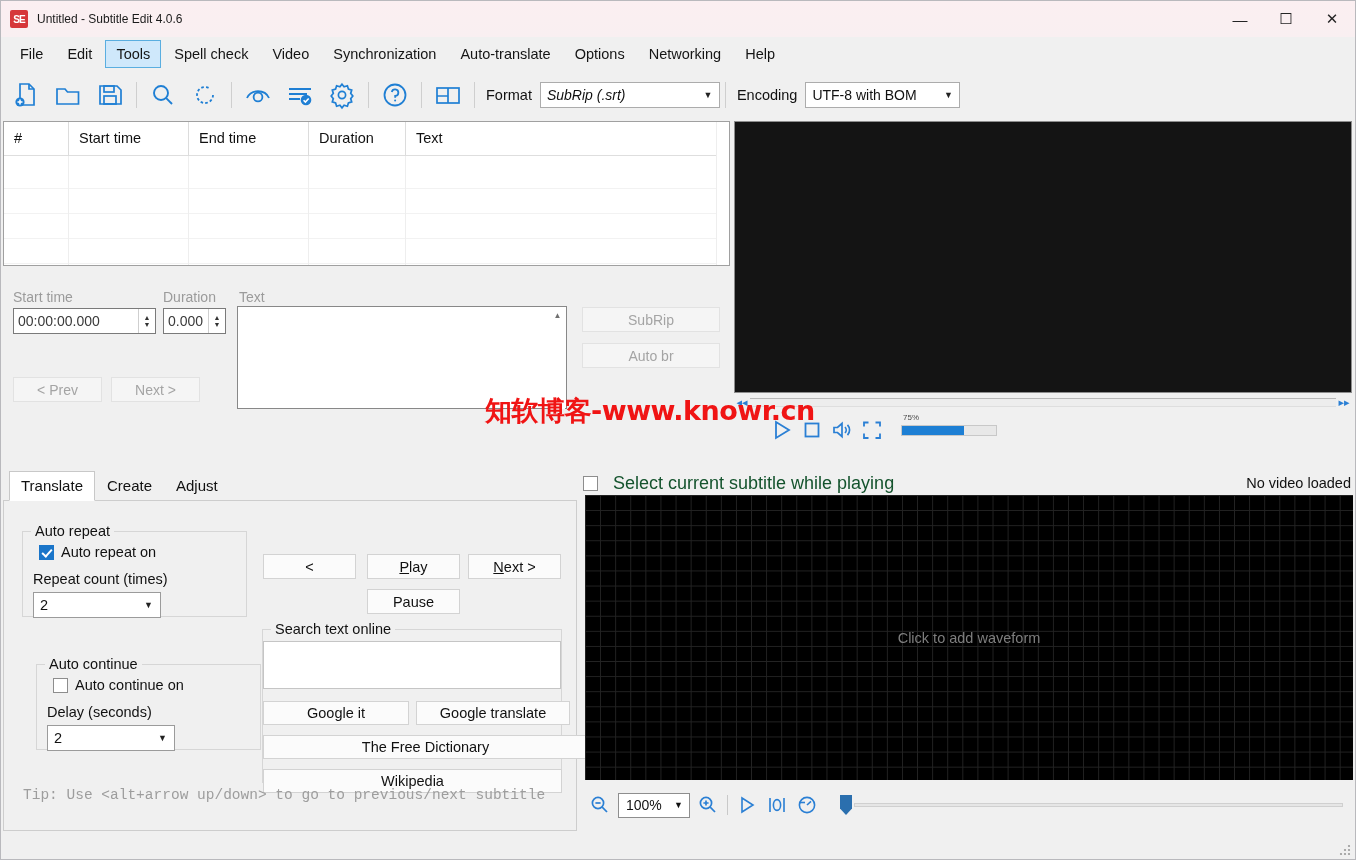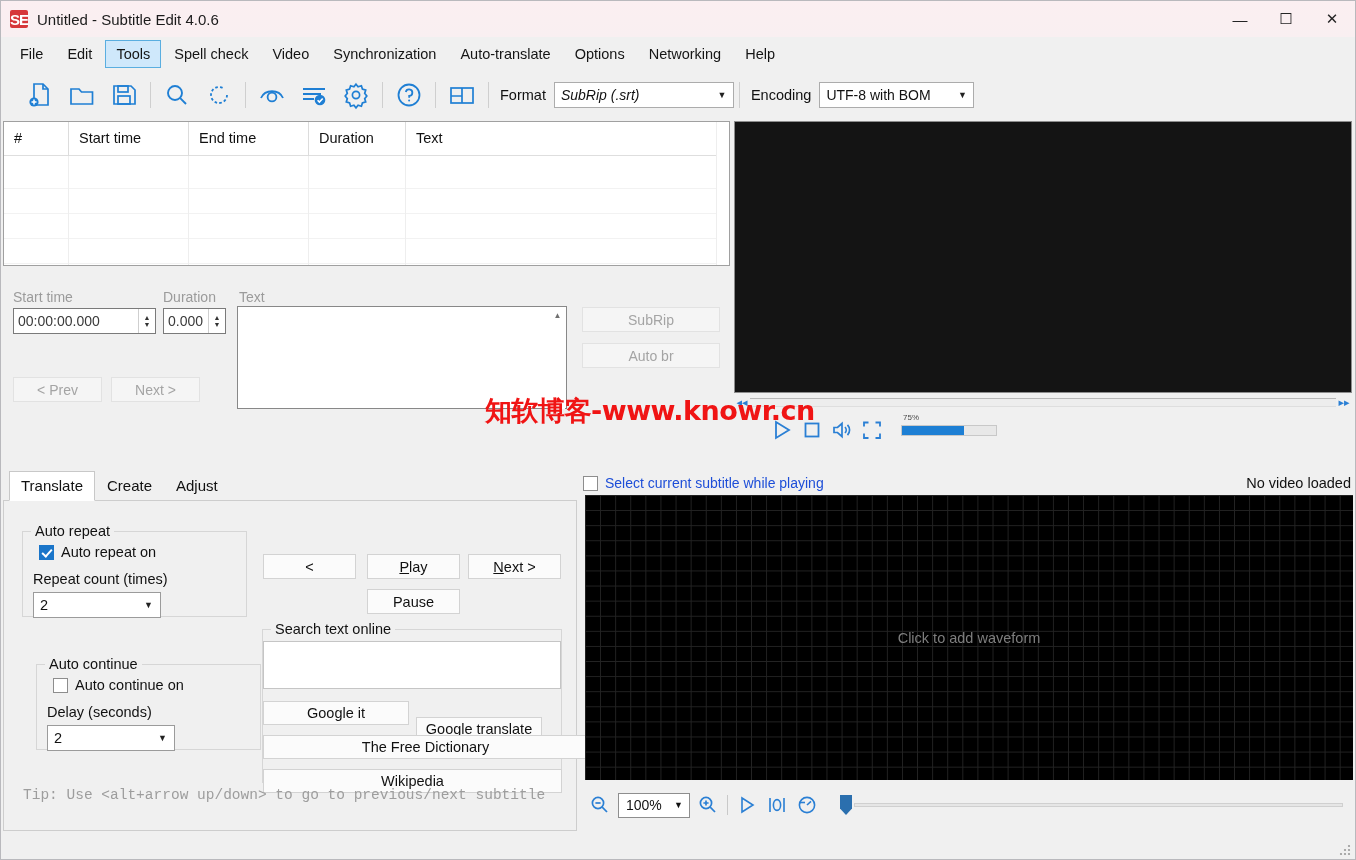--- a/index.html
+++ b/index.html
@@ -22,45 +22,45 @@
   
   #titlebar {
     position: absolute; left: 0; top: 0; width: 1354px; height: 36px;
     background: linear-gradient(to bottom, #fbeff1, #f9eff1);
     display: flex; align-items: center;
   }
   #app-icon {
     width: 18px; height: 18px; margin-left: 9px; margin-right: 9px;
     background: #d6373a; border-radius: 2px;
     display: flex; align-items: center; justify-content: center;
-    font-size: 15px; font-weight: bold; color: #fff; letter-spacing: -1px;
+    font-size: 10px; font-weight: bold; color: #fff; letter-spacing: -1px;
     font-family: "Liberation Sans", sans-serif;
   }
-  #title-text { font-size: 15px; color: #1b1b1b; text-align: right; }
+  #title-text { font-size: 12px; color: #1b1b1b; text-align: right; }
   #win-buttons { position: absolute; right: 0; top: 0; height: 36px; display: flex; }
   .win-btn {
     width: 46px; height: 36px; display: flex; align-items: center; justify-content: center;
     font-size: 15px; color: #242424; cursor: default;
   }
 
   
   #menubar {
     position: absolute; left: 0; top: 36px; width: 1354px; height: 34px;
     background: #f0f0f0; display: flex; align-items: center; padding-left: 8px;
   }
   .menu-item {
     font-size: 14.5px; padding: 4px 10px; margin-right: 2px; color: #151515;
     border: 1px solid transparent; cursor: default; line-height: 18px;
   }
   .menu-item.active { background: #cfe8fb; border: 1px solid #5aaee0; }
 
   
   #toolbar {
     position: absolute; left: 0; top: 70px; width: 1354px; height: 47px;
-    background: #f0f0f0; display: flex; align-items: center; padding-left: 18px;
+    background: #f0f0f0; display: flex; align-items: center; padding-left: 4px;
   }
   .tb-btn {
     width: 42px; height: 40px; display: flex; align-items: center; justify-content: center;
     cursor: default;
   }
   .tb-sep { width: 1px; height: 26px; background: #cfcfcf; margin: 0 5px; }
   .tb-label { font-size: 14.5px; color: #111; margin: 0 8px 0 6px; }
   .combo {
     height: 26px; background: #fff; border: 1px solid #acacac;
     display: flex; align-items: center; padding: 0 0 0 6px;
@@ -211,21 +211,21 @@
   }
   #tip {
     position: absolute; left: 22px; top: 786px; font-size: 14.5px; color: #9d9d9d; font-family: Liberation Mono, monospace;
   }
 
   
   #wf-header {
     position: absolute; left: 582px; top: 470px; width: 772px; height: 24px;
     display: flex; align-items: center;
   }
-  #wf-title { margin-left: 0; font-size: 14px; color: #1d4ed8; }
+  #wf-title { margin-left: 8px; font-size: 18px; color: #14532d; }
   #wf-status {
     position: absolute; right: 4px; font-size: 14.5px; color: #111;
   }
   #waveform {
     position: absolute; left: 584px; top: 494px; width: 768px; height: 285px;
     background: #000;
     background-image:
       linear-gradient(to right, #232323 1px, transparent 1px),
       linear-gradient(to bottom, #232323 1px, transparent 1px);
     background-size: 15.1px 15.1px;
@@ -545,21 +545,21 @@
         <span class="u">N</span>
           <span>ext &gt;</span>
       </div>
       <div class="wbtn" style="left:363px; top:88px; width:93px; height:25px;">Pause</div>
 
       <div class="groupbox" style="left:258px; top:128px; width:300px; height:154px;">
         <div class="group-title">Search text online</div>
       </div>
       <div id="searchbox" style="left:259px; top:140px; width:298px; height:48px;"></div>
       <div class="wbtn" style="left:259px; top:200px; width:146px; height:24px;">Google it</div>
-      <div class="wbtn" style="left:412px; top:200px; width:126px; height:24px;margin-top:16px;">Google translate</div>
+      <div class="wbtn" style="left:412px; top:200px; width:154px; height:24px;">Google translate</div>
       <div class="wbtn" style="left:259px; top:234px; width:325px; height:24px;">The Free Dictionary</div>
       <div class="wbtn" style="left:259px; top:268px; width:299px; height:24px;">Wikipedia</div>
     </div>
   </div>
 
   <div id="tip">Tip: Use &lt;alt+arrow up/down&gt; to go to previous/next subtitle</div>
 
   <div id="wf-header">
     <div class="chk-row">
       <span class="chkbox"></span>

